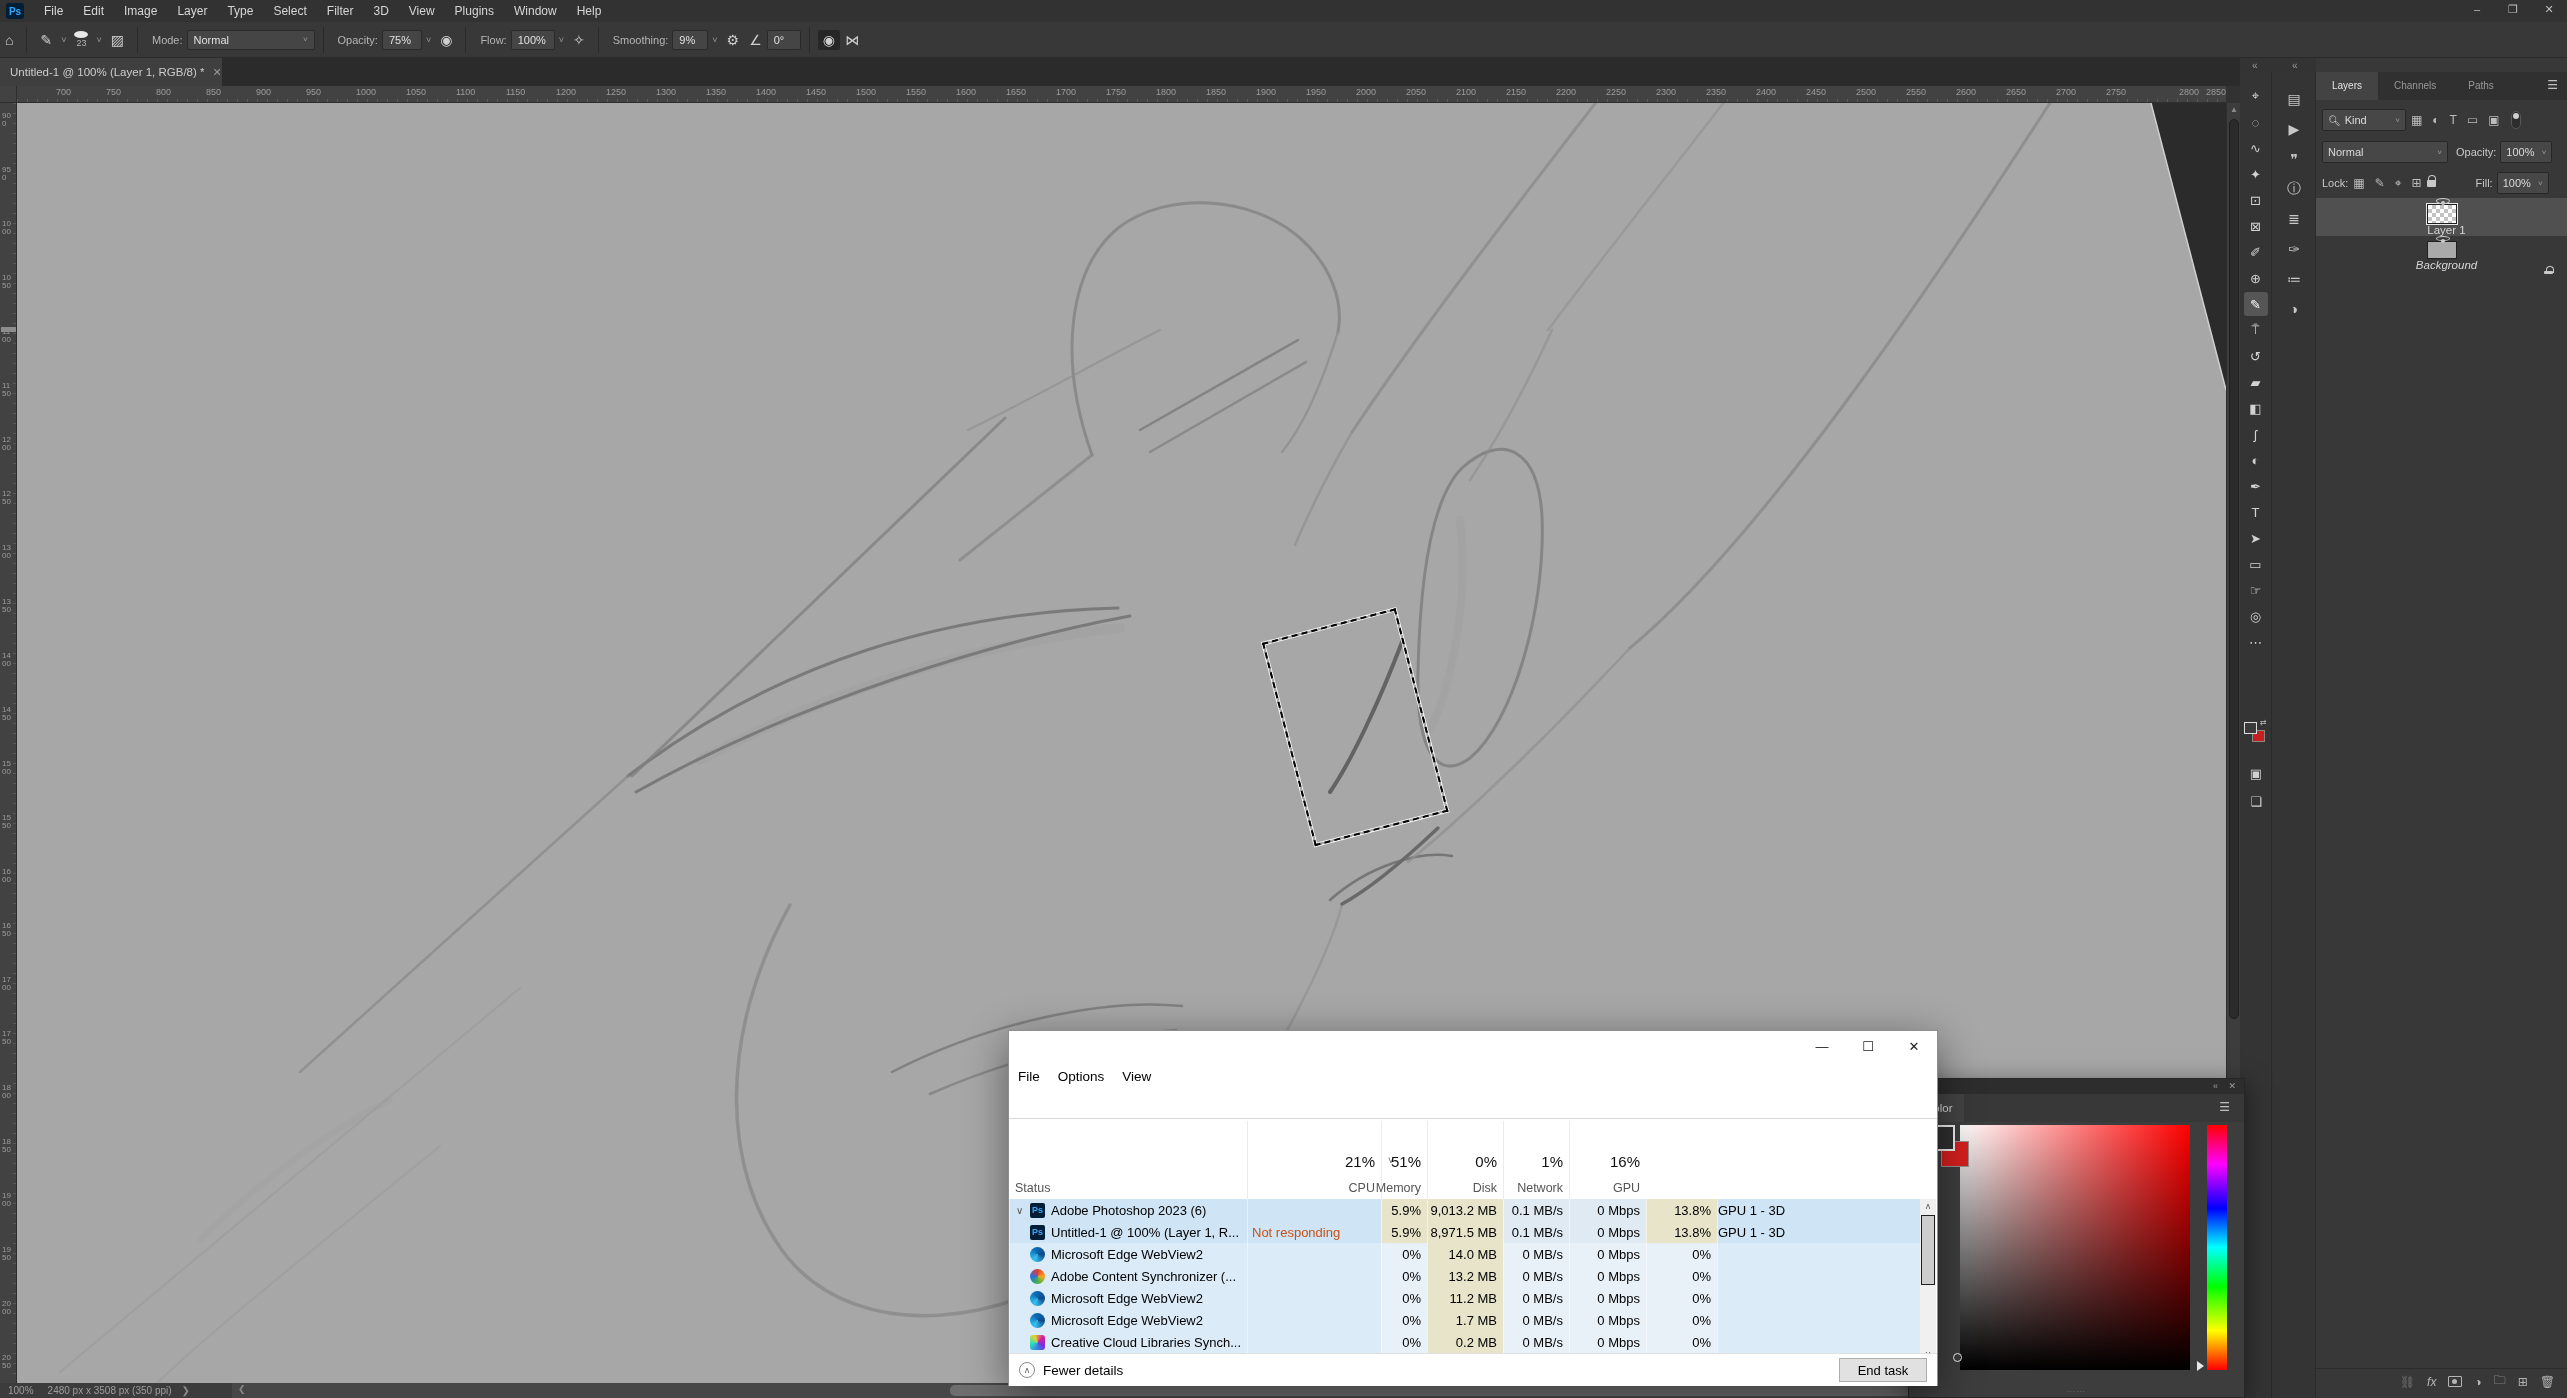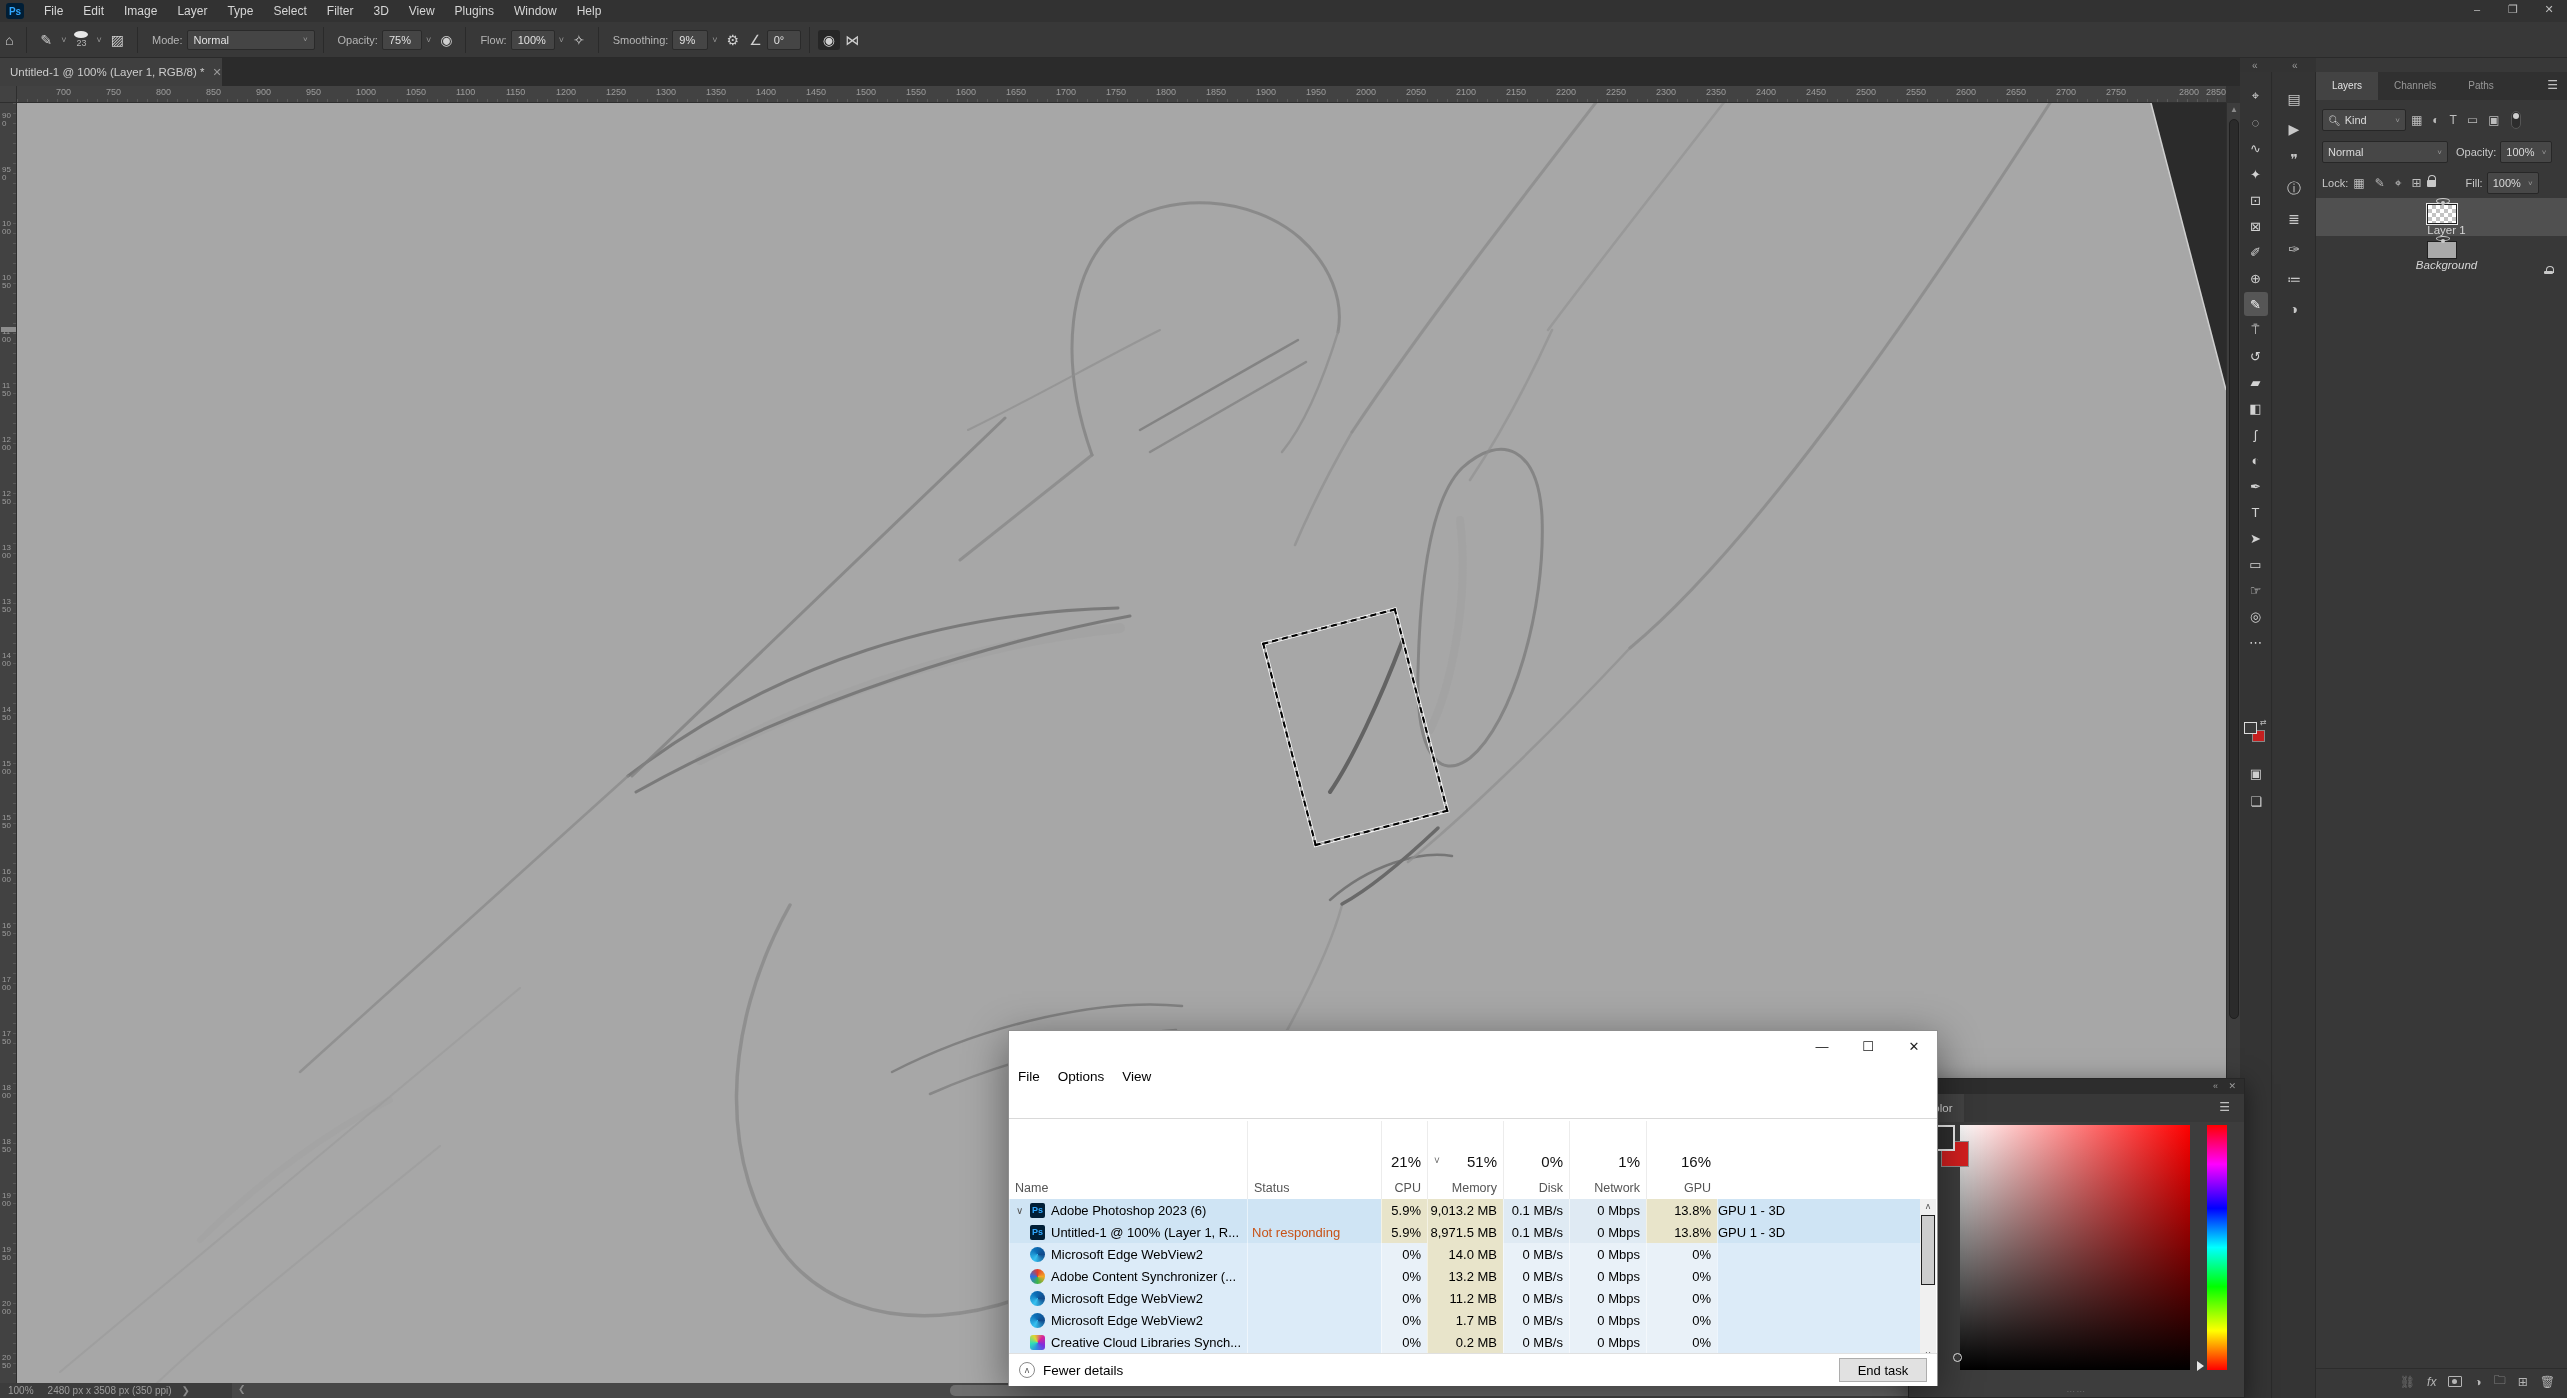--- a/index.html
+++ b/index.html
@@ -477,21 +477,21 @@
       </span>
     </div>
 
     <div class="lp-row" style="top:112px;height:26px;padding:0 6px;">
       <span>Lock:</span>
       <span class="lp-ic">▦</span>
       <span class="lp-ic">✎</span>
       <span class="lp-ic">⌖</span>
       <span class="lp-ic">⊞</span>
       <span class="lock-css"></span>
-      <span style="padding-left:30px;">Fill:</span>
+      <span style="margin-left:10px;padding-left:30px;">Fill:</span>
       <span class="lp-field" style="width:52px;margin-left:4px;">
         <span>100%</span>
           <span class="lp-chev">˅</span>
       </span>
     </div>
 
     <div class="layer-row sel" style="top:140px;">
       <span class="eye"></span>
       <span class="thumb checker"></span>
       <span class="layer-name">Layer 1</span>
@@ -540,23 +540,20 @@
     <span class="tm-wb">✕</span>
   </div>
   <div id="tm-menu">
     <span class="tm-menu-item">File</span>
     <span class="tm-menu-item">Options</span>
     <span class="tm-menu-item">View</span>
   </div>
   <div id="tm-tabline"></div>
 
   <div id="tm-header" class="tm-grid">
-    <div class="th-cell">
-        <span class="th-name left">Name</span>
-      </div>
     <div class="th-cell">
         <span class="th-name left">Status</span>
       </div>
     <div class="th-cell">
       <span class="th-pct">21%</span>
       <span class="th-name">CPU</span>
     </div>
     <div class="th-cell">
       <span class="th-sort">˅</span>
       <span class="th-pct">51%</span>

